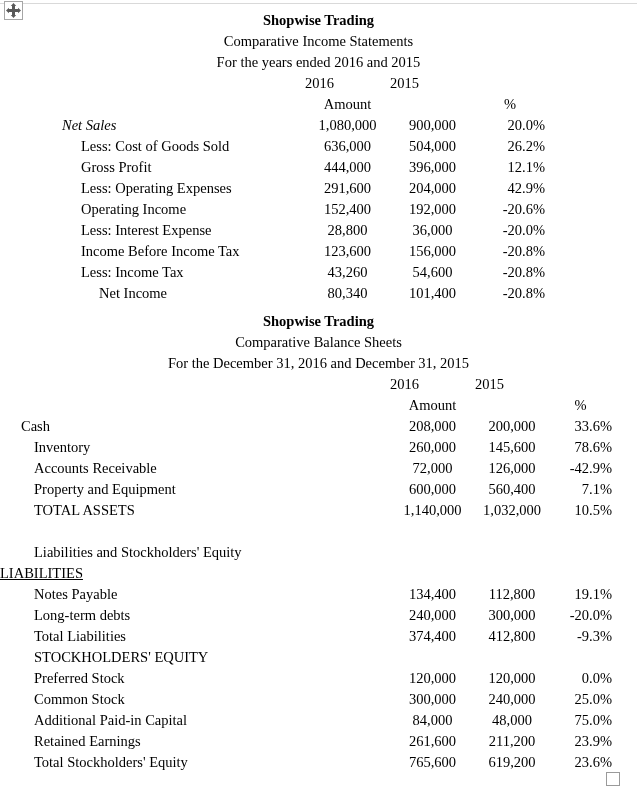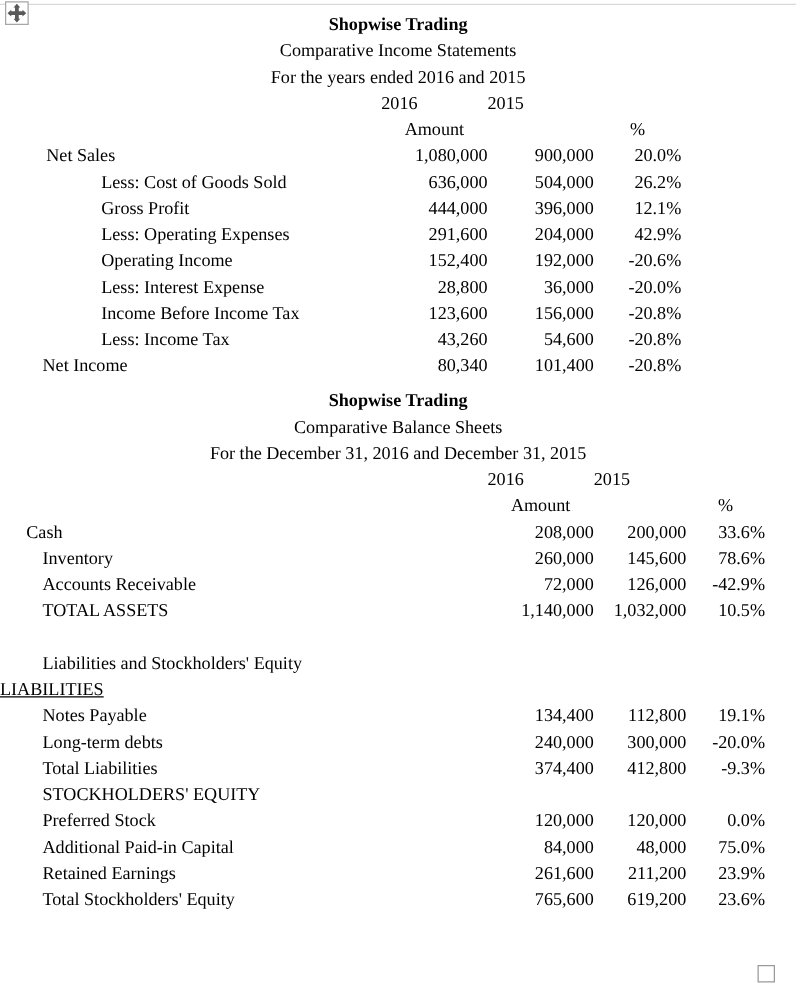--- a/index.html
+++ b/index.html
@@ -81,21 +81,21 @@
   }
   table.fin td {
     padding: 0;
     height: 21px;
     line-height: 21px;
     vertical-align: bottom;
     white-space: nowrap;
   }
 
   .c-label { text-align: left; }
-  .c-num   { text-align: right; }
+  .c-num   { text-align: center; }
   .c-pct   { text-align: right; }
 
   .hdr-year { text-align: left; }
   .hdr-amt  { text-align: center; }
   .hdr-pct  { text-align: center; }
 
   
 </style>
 </head>
 <body>
@@ -143,21 +143,21 @@
         <tr>
           <td></td>
           <td class="hdr-amt">Amount</td>
           <td></td>
           <td class="hdr-pct">%</td>
           <td></td>
         </tr>
       </thead>
       <tbody id="income-rows">
           <tr>
-            <td class="c-label" style="padding-left: 37px;">Net Sales</td>
+            <td class="c-label" style="padding-left: 62px; font-style: italic;">Net Sales</td>
             <td class="c-num">1,080,000</td>
             <td class="c-num">900,000</td>
             <td class="c-pct">20.0%</td>
             <td></td>
           </tr>
           <tr>
             <td class="c-label" style="padding-left: 81px;">Less: Cost of Goods Sold</td>
             <td class="c-num">636,000</td>
             <td class="c-num">504,000</td>
             <td class="c-pct">26.2%</td>
@@ -199,21 +199,21 @@
             <td></td>
           </tr>
           <tr>
             <td class="c-label" style="padding-left: 81px;">Less: Income Tax</td>
             <td class="c-num">43,260</td>
             <td class="c-num">54,600</td>
             <td class="c-pct">-20.8%</td>
             <td></td>
           </tr>
           <tr>
-            <td class="c-label" style="padding-left: 34px;">Net Income</td>
+            <td class="c-label" style="padding-left: 99px;">Net Income</td>
             <td class="c-num">80,340</td>
             <td class="c-num">101,400</td>
             <td class="c-pct">-20.8%</td>
             <td></td>
           </tr>
         </tbody>
     </table>
   </div>
 
   <div class="statement" style="top:311px;">
@@ -263,20 +263,27 @@
             <td></td>
           </tr>
           <tr>
             <td class="c-label" style="padding-left: 34px;">Accounts Receivable</td>
             <td class="c-num">72,000</td>
             <td class="c-num">126,000</td>
             <td class="c-pct">-42.9%</td>
             <td></td>
           </tr>
           <tr>
+            <td class="c-label" style="padding-left: 34px;">Property and Equipment</td>
+            <td class="c-num">600,000</td>
+            <td class="c-num">560,400</td>
+            <td class="c-pct">7.1%</td>
+            <td></td>
+          </tr>
+          <tr>
             <td class="c-label" style="padding-left: 34px;">TOTAL ASSETS</td>
             <td class="c-num">1,140,000</td>
             <td class="c-num">1,032,000</td>
             <td class="c-pct">10.5%</td>
             <td></td>
           </tr>
           <tr>
             <td class="c-label" style="padding-left: 34px;"></td>
             <td class="c-num"></td>
             <td class="c-num"></td>
@@ -326,20 +333,27 @@
             <td></td>
           </tr>
           <tr>
             <td class="c-label" style="padding-left: 34px;">Preferred Stock</td>
             <td class="c-num">120,000</td>
             <td class="c-num">120,000</td>
             <td class="c-pct">0.0%</td>
             <td></td>
           </tr>
           <tr>
+            <td class="c-label" style="padding-left: 34px;">Common Stock</td>
+            <td class="c-num">300,000</td>
+            <td class="c-num">240,000</td>
+            <td class="c-pct">25.0%</td>
+            <td></td>
+          </tr>
+          <tr>
             <td class="c-label" style="padding-left: 34px;">Additional Paid-in Capital</td>
             <td class="c-num">84,000</td>
             <td class="c-num">48,000</td>
             <td class="c-pct">75.0%</td>
             <td></td>
           </tr>
           <tr>
             <td class="c-label" style="padding-left: 34px;">Retained Earnings</td>
             <td class="c-num">261,600</td>
             <td class="c-num">211,200</td>

